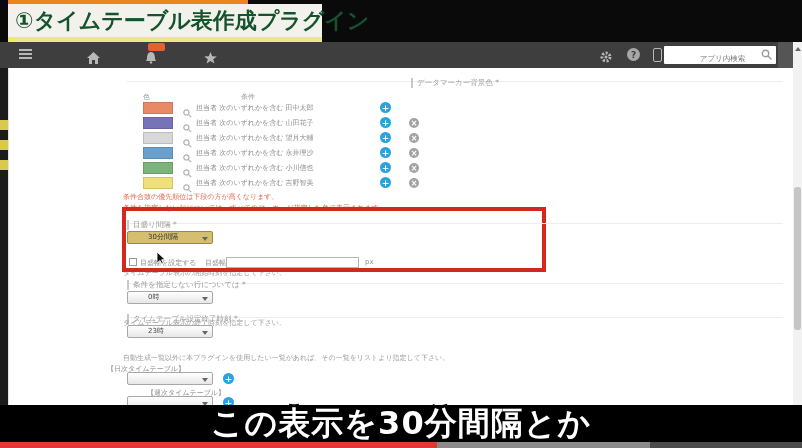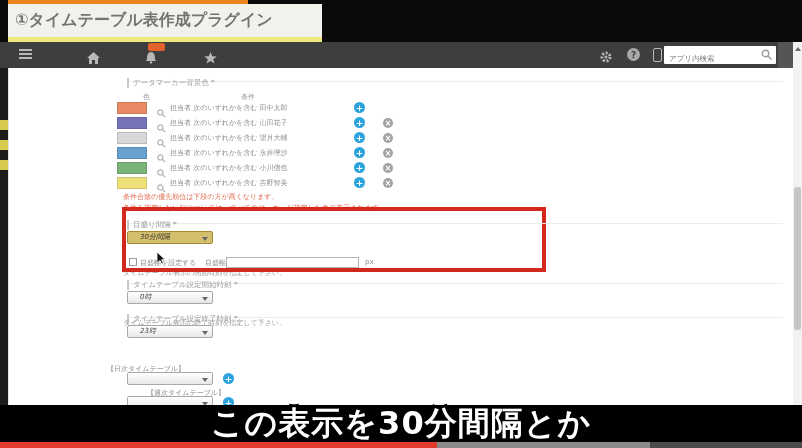--- a/index.html
+++ b/index.html
@@ -8,62 +8,62 @@
     position:relative; width:802px; height:448px; overflow:hidden;
     background:#0a0a0a; font-family:"DejaVu Sans","Liberation Sans",sans-serif;
   }
   
   .title-wrap { position:absolute; left:8px; top:0; width:314px; height:42px; }
   .orange-strip { position:absolute; left:0; top:0; width:240px; height:5px; background:#e8851c; }
   .title-card {
     position:absolute; left:0; top:4px; width:314px; height:38px;
     background:#f3f1eb; border-bottom:5px solid #efe87e;
     display:flex; align-items:center; padding-left:7px;
-    font-size:16px; font-weight:bold; color:#737373; white-space:nowrap;
+    font-size:22px; font-weight:bold; color:#14532d; white-space:nowrap;
   }
   
   .nav { position:absolute; left:0; top:42px; width:802px; height:26px; background:#3e3e3e; }
   .nav-icon { position:absolute; top:7px; }
   .burger span { display:block; width:13px; height:2px; background:#b8b8b8; margin-bottom:2px; }
   .badge { position:absolute; left:148px; top:1px; width:17px; height:8px; background:#e2622c; border-radius:2px; }
   .q-circle { position:absolute; top:6px; width:13px; height:13px; border-radius:50%; background:#a8a8a8;
     display:flex; align-items:center; justify-content:center; font-size:9px; font-weight:bold; color:#3e3e3e; }
   .phone { position:absolute; top:6px; width:9px; height:14px; border:1.5px solid #b8b8b8; border-radius:2px; }
   .search { position:absolute; left:664px; top:4px; width:112px; height:18px; background:#fff; border-radius:1px; }
   .search input { width:100%; height:100%; border:none; outline:none; background:transparent;
-    font-size:7.5px; padding-left:5px; color:#444; font-family:inherit; }
+    font-size:7.5px; padding-left:5px; color:#444; font-family:inherit;text-align:center; }
   .search svg { position:absolute; right:3px; top:3px; }
   .nav-dark-block { position:absolute; left:778px; top:0; width:15px; height:26px; background:#555; }
   
   .scrollcol { position:absolute; left:793px; top:42px; width:9px; height:363px; background:#f2f2f2; z-index:3; }
   .scroll-up { position:absolute; left:2px; top:5px; width:0; height:0;
     border-left:3px solid transparent; border-right:3px solid transparent; border-bottom:4px solid #666; }
   .scroll-thumb { position:absolute; left:1px; top:145px; width:7px; height:143px; background:#c6c6c6; border-radius:3px; }
   
   .sliver { position:absolute; left:0; top:68px; width:8px; height:337px; background:#1c1c1c; }
   .sliver i { position:absolute; left:0; width:8px; height:10px; background:#d8c94f; }
   .page { position:absolute; left:8px; top:68px; width:785px; height:337px; background:#fff; border-left:1px solid #e4e4e4; }
   .sec-line { position:absolute; left:118px; width:656px; height:12px; border-bottom:1px solid #ededed; }
   .sec-title { display:inline-block; border-left:2px solid #c8c8c8; padding-left:4px;
     font-size:7.5px; color:#9b9b9b; line-height:10px; white-space:nowrap; }
   .desc { position:absolute; left:114px; font-size:7px; color:#9b9b9b; white-space:nowrap; }
   .colhead { position:absolute; font-size:7px; color:#9b9b9b; }
-  .rows { position:absolute; left:108px; top:33px; width:420px; }
+  .rows { position:absolute; left:134px; top:33px; width:420px; }
   .mrow { position:relative; height:15px; }
   .swatch { position:absolute; left:0; top:1px; width:30px; height:12px; border:1px solid rgba(0,0,0,.12); }
   .mag { position:absolute; left:40px; top:2px; }
   .cond { position:absolute; left:53px; top:2px; font-size:7px; color:#8c8c8c; white-space:nowrap; }
   .plus, .rem { position:absolute; border-radius:50%; color:#fff; display:flex; align-items:center; justify-content:center; }
   .plus { left:237px; top:1px; width:11px; height:11px; background:#2aa2dc; font-size:9px; font-weight:bold; }
   .rem  { left:266px; top:2px; width:10px; height:10px; background:#a2a2a2; font-size:8px; font-weight:bold; }
   .rednote { position:absolute; left:114px; font-size:7px; color:#e06a50; white-space:nowrap; }
   .redbox { position:absolute; left:113px; top:139px; width:424px; height:65px; border:4px solid #d2281e; z-index:2; }
   .sel { position:absolute; width:86px; height:13px; background:linear-gradient(#ffffff,#e7e7e7);
     border:1px solid #a8a8a8; border-radius:2px; font-size:7px; color:#444; line-height:11px;
-    padding-left:12px; white-space:nowrap; overflow:hidden;font-style:italic; }
+    padding-left:20px; white-space:nowrap; overflow:hidden; }
   .sel::after { content:""; position:absolute; right:4px; top:5px;
     border-left:3px solid transparent; border-right:3px solid transparent; border-top:4px solid #666; }
   .sel-hl { background:#d4bf6e; border-color:#a3892f; color:#333; }
   .cb { position:absolute; width:8px; height:8px; border:1px solid #999; background:#fff; }
   .cb-label { position:absolute; font-size:7px; color:#8c8c8c; white-space:nowrap; }
   .txt { position:absolute; width:133px; height:11px; border:1px solid #b5b5b5; background:#fff; font-size:7px; padding-left:3px; font-family:inherit; }
   .sub-label { position:absolute; left:98px; font-size:7px; color:#8c8c8c; white-space:nowrap; }
   .cursor { position:absolute; z-index:6; }
   
   .caption-bar { position:absolute; left:0; top:405px; width:802px; height:37px; background:#000;
@@ -131,21 +131,21 @@
   </div>
 
   <div class="sliver">
     <i style="top:52px;"></i>
       <i style="top:72px;"></i>
       <i style="top:92px;"></i>
   </div>
 
   <div class="page">
 
-    <div class="sec-line" style="top:2px;">
+    <div class="sec-line" style="top:2px;text-align:center;">
       <span class="sec-title">データマーカー背景色 *</span>
     </div>
     <div class="colhead" style="left:134px; top:24px;">色</div>
     <div class="colhead" style="left:232px; top:24px;">条件</div>
     <div class="rows">
         <div class="mrow">
           <span class="swatch" style="background: rgb(233, 138, 102);"></span>
           <span class="mag"><svg width="9" height="9">
               <circle cx="3.4" cy="3.4" r="2.6" fill="none" stroke="#b0b0b0" stroke-width="1.2"></circle>
               <line x1="5.3" y1="5.3" x2="8.2" y2="8.2" stroke="#b0b0b0" stroke-width="1.2"></line>
@@ -215,31 +215,32 @@
     <span class="cb" style="left:120px; top:190px; z-index:2;"></span>
     <span class="cb-label" style="left:131px; top:190px; z-index:2;">目盛幅を設定する</span>
     <span class="cb-label" style="left:196px; top:190px; z-index:2;">目盛幅</span>
     <input class="txt" style="left: 217px; top: 189px; z-index: 2;" value="">
     <span class="cb-label" style="left:356px; top:190px; z-index:2;">px</span>
     <svg class="cursor" style="left:148px; top:184px;" width="10" height="13">
       <polygon points="0,0 0,11 3,8.5 4.8,12 6.3,11.2 4.6,7.8 8,7.5" fill="#111" stroke="#fff" stroke-width="0.8"></polygon>
     </svg>
 
     <div class="sec-line" style="top:204px;">
-      <span class="sec-title">タイムテーブル設定開始時刻 *</span>
+      <span class="sec-title">条件を指定しない行については *</span>
     </div>
     <div class="desc" style="top:200px;">タイムテーブル表示の開始時刻を指定して下さい。</div>
     <div class="sel" style="left:118px; top:223px;">0時</div>
 
     <div class="sec-line" style="top:238px;">
       <span class="sec-title">タイムテーブル設定終了時刻 *</span>
     </div>
     <div class="desc" style="top:250px;">タイムテーブル表示の終了時刻を指定して下さい。</div>
     <div class="sel" style="left:118px; top:257px;">23時</div>
 
+    <div class="desc" style="top:285px;">自動生成一覧以外に本プラグインを使用したい一覧があれば、その一覧をリストより指定して下さい。</div>
     <div class="sub-label" style="top:296px;">【日次タイムテーブル】</div>
     <div class="sel" style="left:118px; top:304px;"></div>
     <span class="plus" style="left:214px; top:305px;">+</span>
     <div class="sub-label" style="top:320px;margin-left:40px;">【週次タイムテーブル】</div>
     <div class="sel" style="left:118px; top:328px;"></div>
     <span class="plus" style="left:214px; top:329px;">+</span>
   </div>
 
   <div class="caption-bar">
     <span class="caption-text">この表示を30分間隔とか</span>

